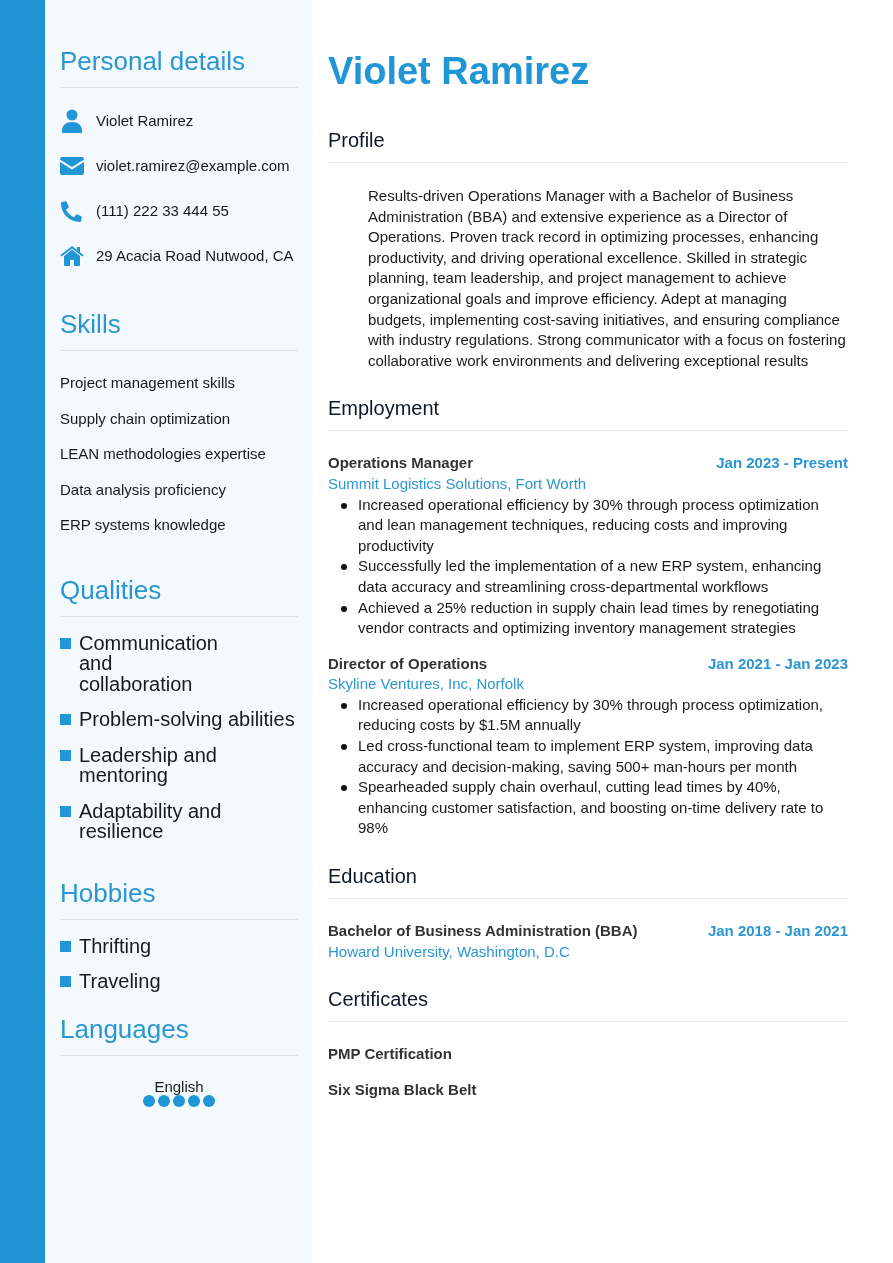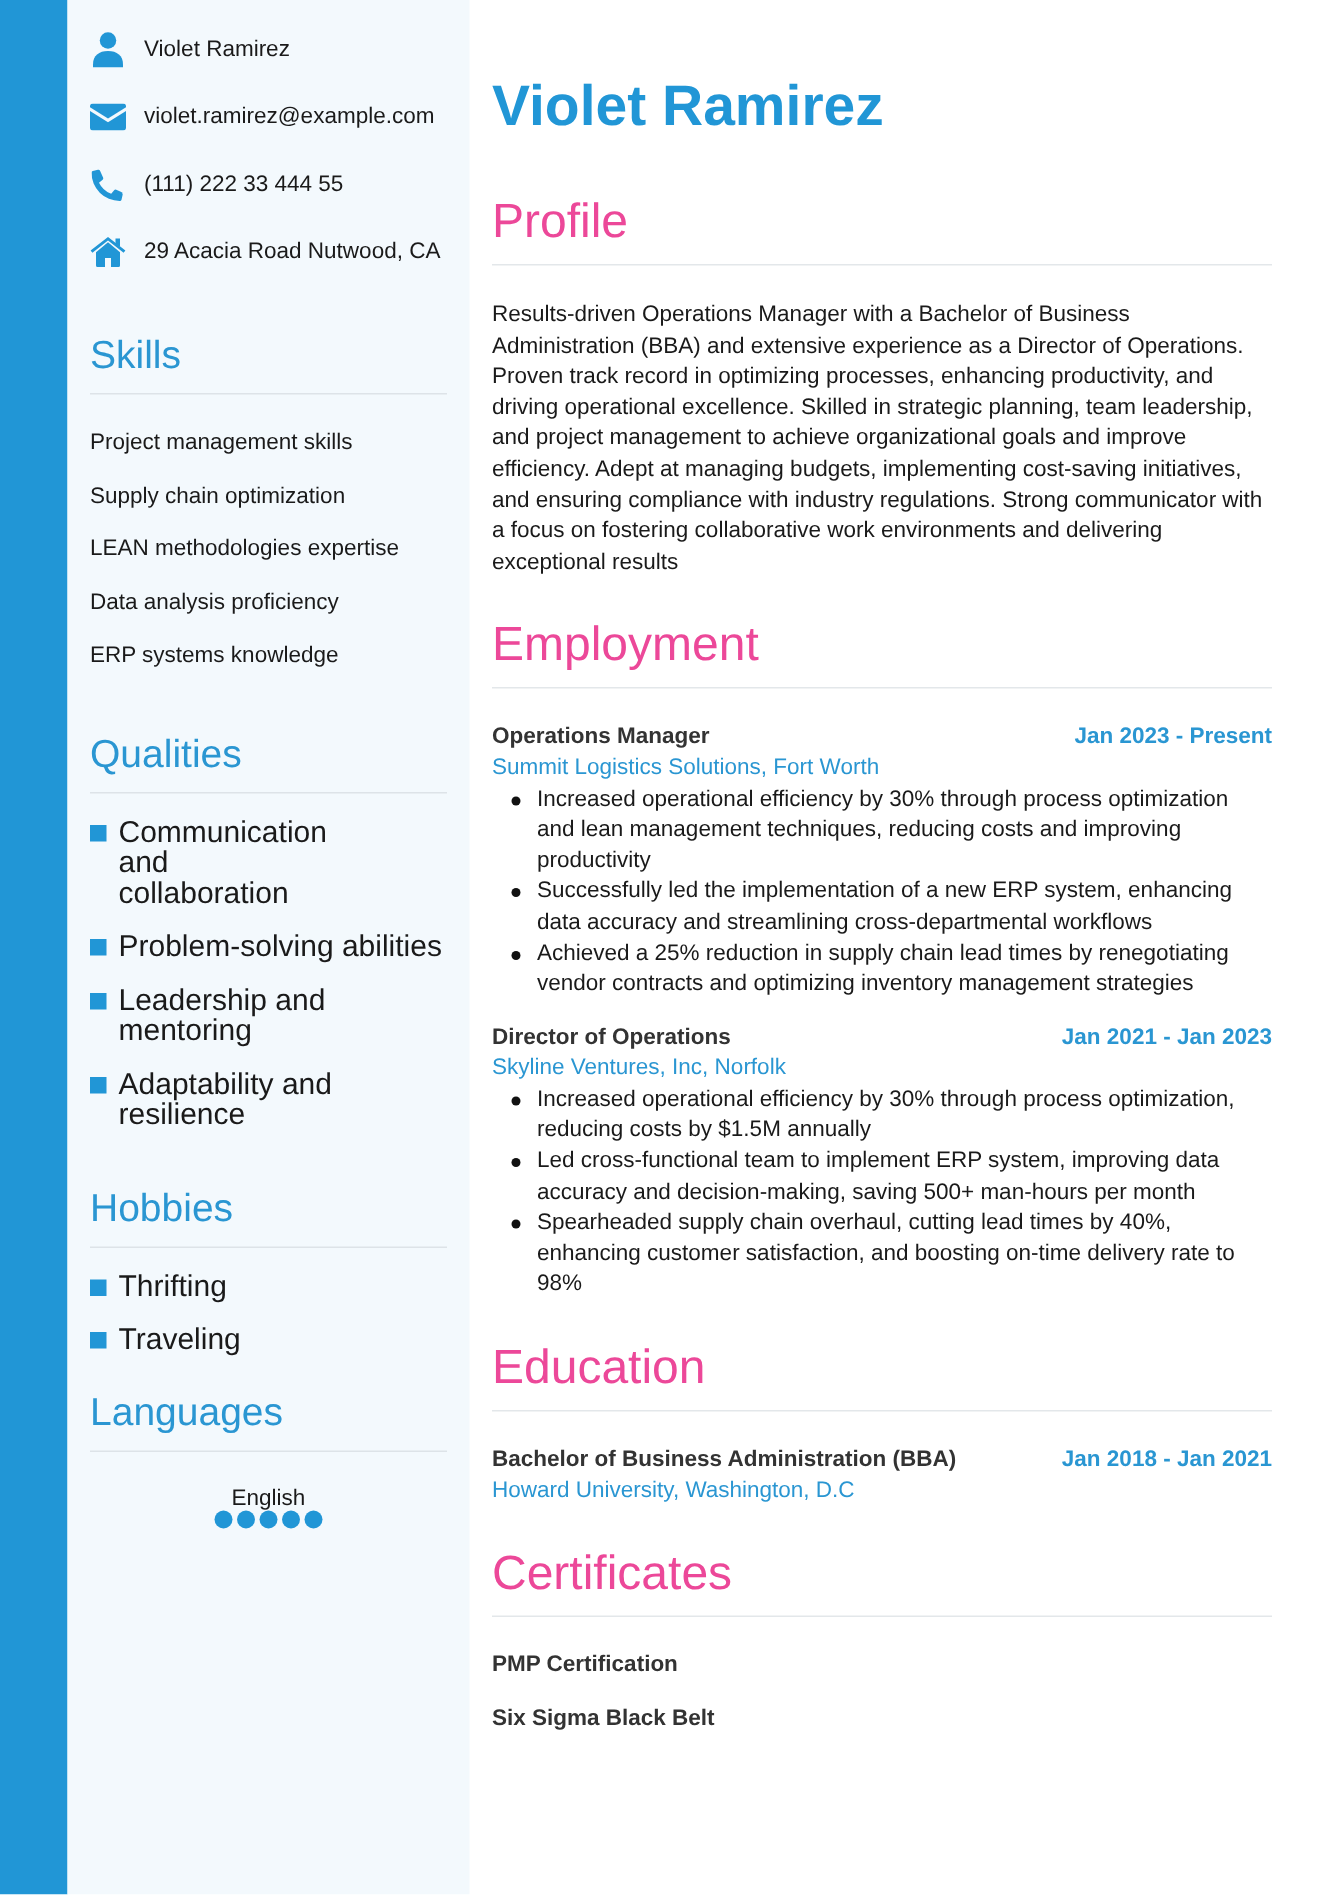--- a/index.html
+++ b/index.html
@@ -16,23 +16,23 @@
   .pd-icon svg { fill: #2196d6; }
   .sk-list { margin-top: 14px; }
   .sk-row { font-size: 15px; height: 35.5px; line-height: 35.5px; }
   .q-list { margin-top: 16px; }
   .q-row { display: flex; font-size: 20px; line-height: 20.5px; margin-bottom: 15px; }
   .q-bullet { width: 11px; height: 11px; background: #2196d6; margin-top: 5px; margin-right: 8px; flex-shrink: 0; }
   .lang-row { display: flex; justify-content: space-between; align-items: center; font-size: 15px; margin-top: 22px; flex-direction: column; }
   .dots { display: flex; gap: 3px; }
   .dot { width: 12px; height: 12px; border-radius: 50%; background: #2196d6; }
   .name { font-size: 38px; font-weight: bold; color: #2196d6; margin-top: 50px; line-height: 42px; }
-  .main-h { font-size: 32px; color: #ec4899; font-weight: normal; padding-bottom: 10px; border-bottom: 1px solid #e3e7ea; }
+  .main-h { font-size: 20px; color: #0f172a; font-weight: normal; padding-bottom: 10px; border-bottom: 1px solid #e3e7ea; }
   .profile-h { margin-top: 37px; }
-  .profile-text { font-size: 15px; line-height: 20.6px; margin-top: 23px; }
+  .profile-text { font-size: 15px; line-height: 20.6px; margin-top: 23px; margin-left: 40px; }
   .sect-h { margin-top: 26px; }
   .job { margin-top: 22px; }
   .job-head { display: flex; justify-content: space-between; font-size: 15px; font-weight: bold; line-height: 20.6px; }
   .job-title { color: #333; }
   .job-date { color: #2a96d2; }
   .job-company { color: #2a96d2; font-size: 15px; line-height: 20.6px; }
   .job ul { list-style: none; margin-left: 10px; }
   .job li { position: relative; padding-left: 20px; font-size: 15px; line-height: 20.6px; }
   .job li::before { content: ""; position: absolute; left: 3px; top: 8px; width: 6px; height: 6px; border-radius: 50%; background: #111; }
   .job + .job { margin-top: 15px; }
@@ -40,20 +40,21 @@
   .cert-list { margin-top: 22px; }
   .cert + .cert { margin-top: 16px; }
 </style>
 </head>
 <body>
 
 <div class="stripe"></div>
 
 <aside class="sidebar">
   <section>
+    <h2 class="side-h first">Personal details</h2>
     <div class="pd-list">
       <div class="pd-row">
         <span class="pd-icon">
           <svg width="22" height="24" viewBox="0 0 22 24">
               <circle cx="11" cy="6" r="5.5"></circle>
               <path d="M1 22c0-6 4-9 10-9s10 3 10 9v2H1z"></path>
             </svg>
         </span>
         <span>Violet Ramirez</span>
       </div>

